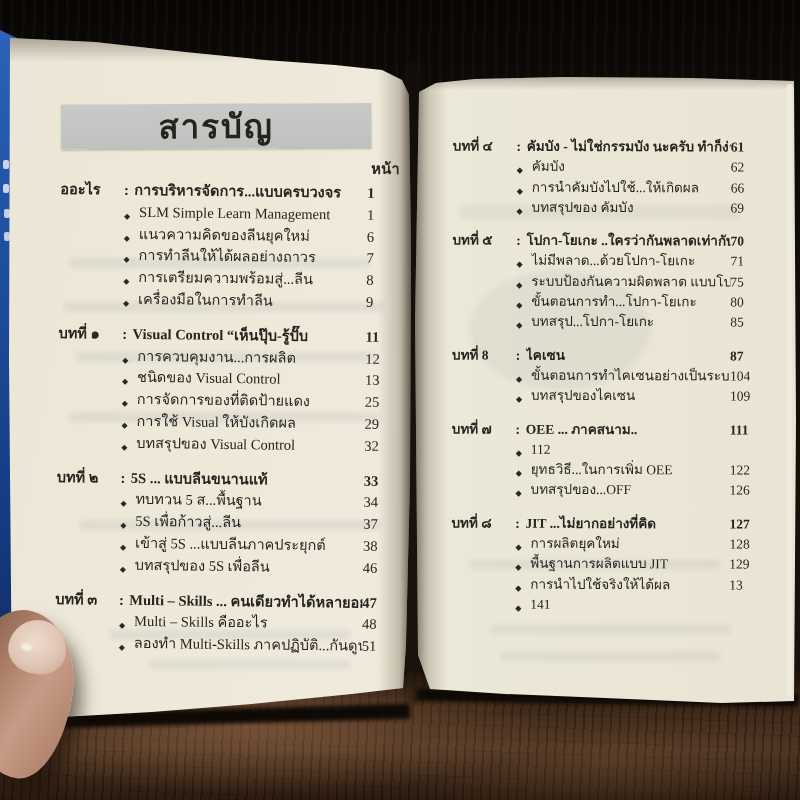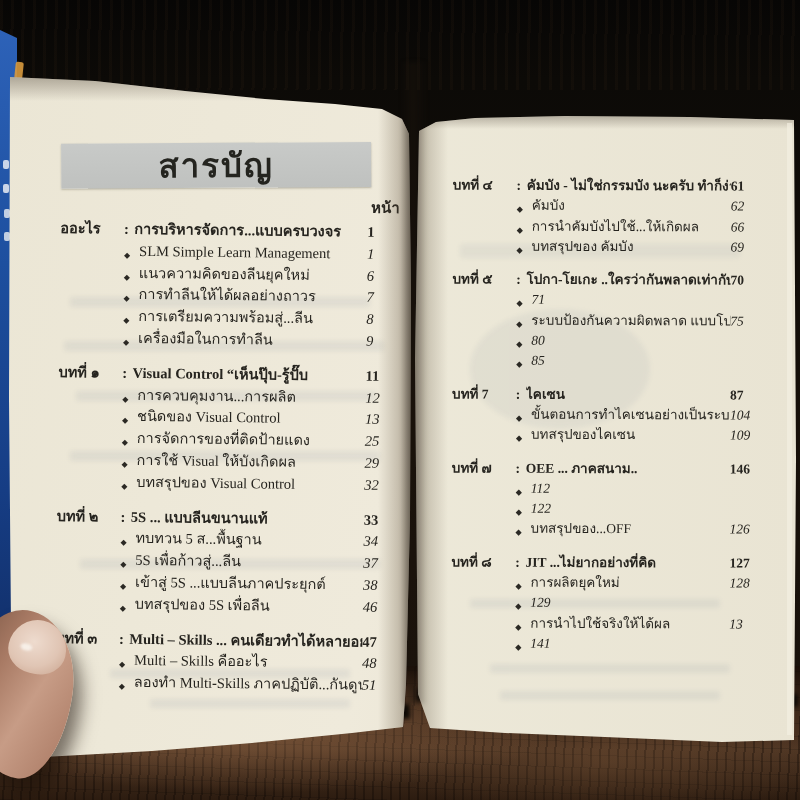--- a/index.html
+++ b/index.html
@@ -20,21 +20,21 @@
 
   
   .cover-blue{position:absolute;left:0;top:30px;width:17px;height:614px;
     background:linear-gradient(180deg,#2d62b8 0%,#1d4f9f 38%,#163d84 75%,#12306b 100%);
     clip-path:polygon(0 0,100% 8px,100% calc(100% - 4px),0 100%);}
   .cover-marks{position:absolute;left:3px;top:160px;width:6px;height:9px;background:#e9edf4;opacity:.85;border-radius:2px;
     box-shadow:0 24px 0 #e9edf4, 1px 49px 0 #dfe5ee, 1px 72px 0 #dfe5ee;}
   .cover-accent{position:absolute;left:15px;top:62px;width:8px;height:17px;background:#d89a3e;border-radius:2px;transform:rotate(6deg);opacity:.9;}
 
   
-  .page{position:absolute;inset:0;margin-top:39px;}
+  .page{position:absolute;inset:0;}
   .left-page{clip-path:polygon(10px 38px,95px 42px,185px 52px,265px 60px,335px 65px,382px 70px,402px 80px,409px 95px,411px 250px,410px 480px,406px 645px,403px 688px,352px 694px,252px 704px,152px 712px,62px 717px,24px 719px,12px 702px,9px 360px);
     background:linear-gradient(100deg,#ebe6d5 0%,#efeadb 50%,#e8e2d0 78%,#d3cbb6 93%,#b1a892 100%);}
   .left-page::before{content:"";position:absolute;left:0;top:32px;width:420px;height:30px;
     background:linear-gradient(180deg,rgba(45,33,22,.40),rgba(45,33,22,0));}
   .left-page::after{content:"";position:absolute;left:378px;top:58px;width:34px;height:645px;
     background:linear-gradient(90deg,rgba(92,76,55,0) 0%,rgba(92,76,55,.30) 65%,rgba(58,46,32,.55) 100%);}
   .right-page{clip-path:polygon(419px 92px,436px 83px,475px 79px,565px 77px,690px 78px,794px 81px,796px 420px,794px 701px,722px 703px,605px 698px,505px 694px,430px 689px,418px 655px,415px 320px);
     background:linear-gradient(90deg,#b4ab95 0%,#d9d3c0 4%,#e9e4d3 12%,#ede9d9 45%,#e9e4d3 100%);}
   .right-page::before{content:"";position:absolute;left:420px;top:74px;width:378px;height:16px;
     background:linear-gradient(180deg,rgba(45,33,22,.35),rgba(45,33,22,0));}
@@ -77,21 +77,21 @@
 
   .sec{margin-bottom:13px;}
   .left-col .sec-head,.left-col .item{line-height:21.8px;}
   .right-col .sec-head,.right-col .item{line-height:20.3px;}
   .sec-head{display:flex;font-weight:bold;}
   .ch{flex:0 0 58px;white-space:nowrap;}
   .colon{flex:0 0 16px;text-align:center;}
   .ttl{flex:1;white-space:nowrap;overflow:hidden;}
   .pg{flex:0 0 34px;text-align:left;}
   .item{display:flex;padding-left:64px;}
-  .item .pg{font-weight:normal;font-style:italic;}
+  .item .pg{font-weight:normal;}
   .blt{flex:0 0 15px;font-size:8px;transform:translateY(4px);color:#2b2924;}
   .txt{flex:1;white-space:nowrap;overflow:hidden;}
 </style>
 </head>
 <body>
 
 <div class="wood-top"></div>
 <div class="wood"></div>
 
 <div class="cover-blue"></div>
@@ -267,67 +267,71 @@
         </div>
         <div class="sec">
           <div class="sec-head">
             <span class="ch">บทที่ ๕</span>
             <span class="colon">:</span>
             <span class="ttl">โปกา-โยเกะ ..ใครว่ากันพลาดเท่ากับศูนย์เป็นไปไม่ได้</span>
             <span class="pg">70</span>
           </div>
           <div class="item">
             <span class="blt">◆</span>
+            <span class="txt">ไม่มีพลาด...ด้วยโปกา-โยเกะ</span>
             <span class="pg">71</span>
           </div>
           <div class="item">
             <span class="blt">◆</span>
             <span class="txt">ระบบป้องกันความผิดพลาด แบบโปกา-โยเกะ</span>
             <span class="pg">75</span>
           </div>
           <div class="item">
             <span class="blt">◆</span>
+            <span class="txt">ขั้นตอนการทำ...โปกา-โยเกะ</span>
             <span class="pg">80</span>
           </div>
           <div class="item">
             <span class="blt">◆</span>
+            <span class="txt">บทสรุป...โปกา-โยเกะ</span>
             <span class="pg">85</span>
           </div>
         </div>
         <div class="sec">
           <div class="sec-head">
-            <span class="ch">บทที่ 7</span>
+            <span class="ch">บทที่ 8</span>
             <span class="colon">:</span>
             <span class="ttl">ไคเซน</span>
             <span class="pg">87</span>
           </div>
           <div class="item">
             <span class="blt">◆</span>
             <span class="txt">ขั้นตอนการทำไคเซนอย่างเป็นระบบ</span>
             <span class="pg">104</span>
           </div>
           <div class="item">
             <span class="blt">◆</span>
             <span class="txt">บทสรุปของไคเซน</span>
             <span class="pg">109</span>
           </div>
         </div>
         <div class="sec">
           <div class="sec-head">
             <span class="ch">บทที่ ๗</span>
             <span class="colon">:</span>
             <span class="ttl">OEE ... ภาคสนาม..</span>
-            <span class="pg">146</span>
+            <span class="pg">111</span>
           </div>
           <div class="item">
             <span class="blt">◆</span>
             <span class="pg">112</span>
           </div>
           <div class="item">
             <span class="blt">◆</span>
+            <span class="txt">ยุทธวิธี...ในการเพิ่ม OEE</span>
             <span class="pg">122</span>
           </div>
           <div class="item">
             <span class="blt">◆</span>
             <span class="txt">บทสรุปของ...OFF</span>
             <span class="pg">126</span>
           </div>
         </div>
         <div class="sec">
           <div class="sec-head">
@@ -336,20 +340,21 @@
             <span class="ttl">JIT ...ไม่ยากอย่างที่คิด</span>
             <span class="pg">127</span>
           </div>
           <div class="item">
             <span class="blt">◆</span>
             <span class="txt">การผลิตยุคใหม่</span>
             <span class="pg">128</span>
           </div>
           <div class="item">
             <span class="blt">◆</span>
+            <span class="txt">พื้นฐานการผลิตแบบ JIT</span>
             <span class="pg">129</span>
           </div>
           <div class="item">
             <span class="blt">◆</span>
             <span class="txt">การนำไปใช้จริงให้ได้ผล</span>
             <span class="pg">13</span>
           </div>
           <div class="item">
             <span class="blt">◆</span>
             <span class="pg">141</span>

